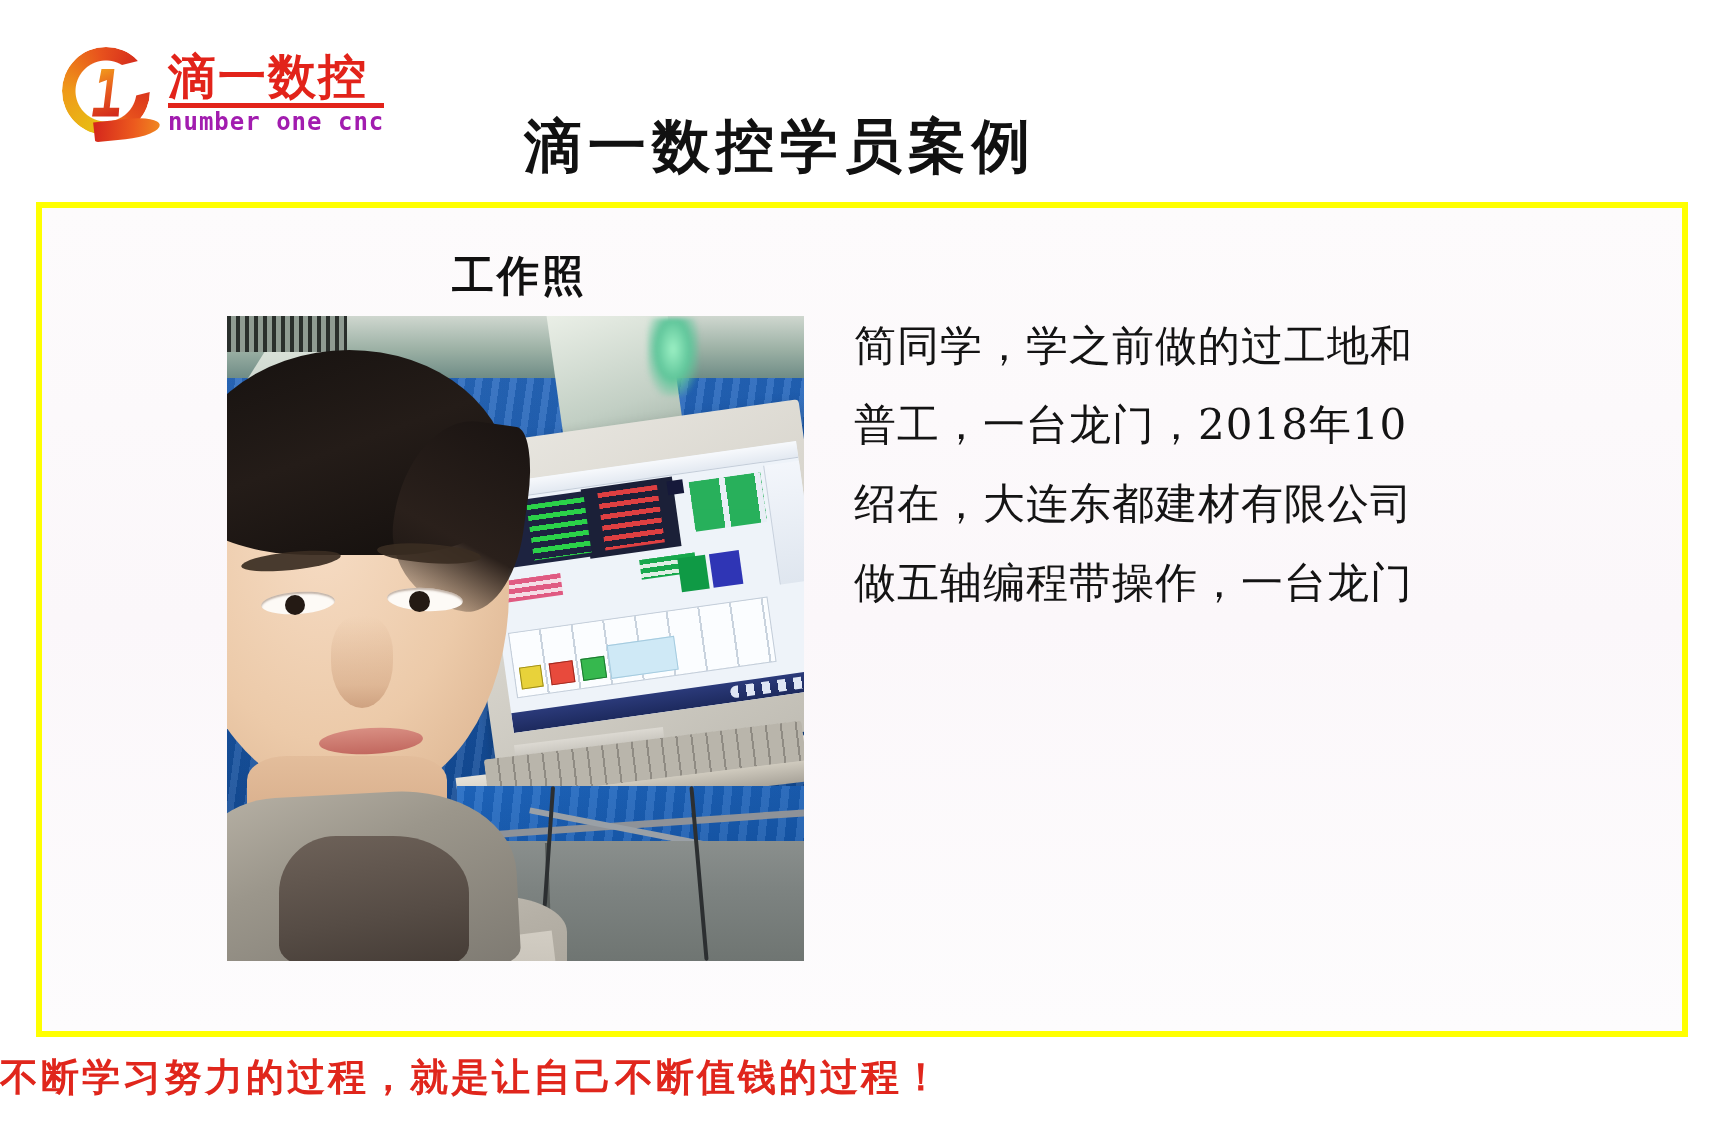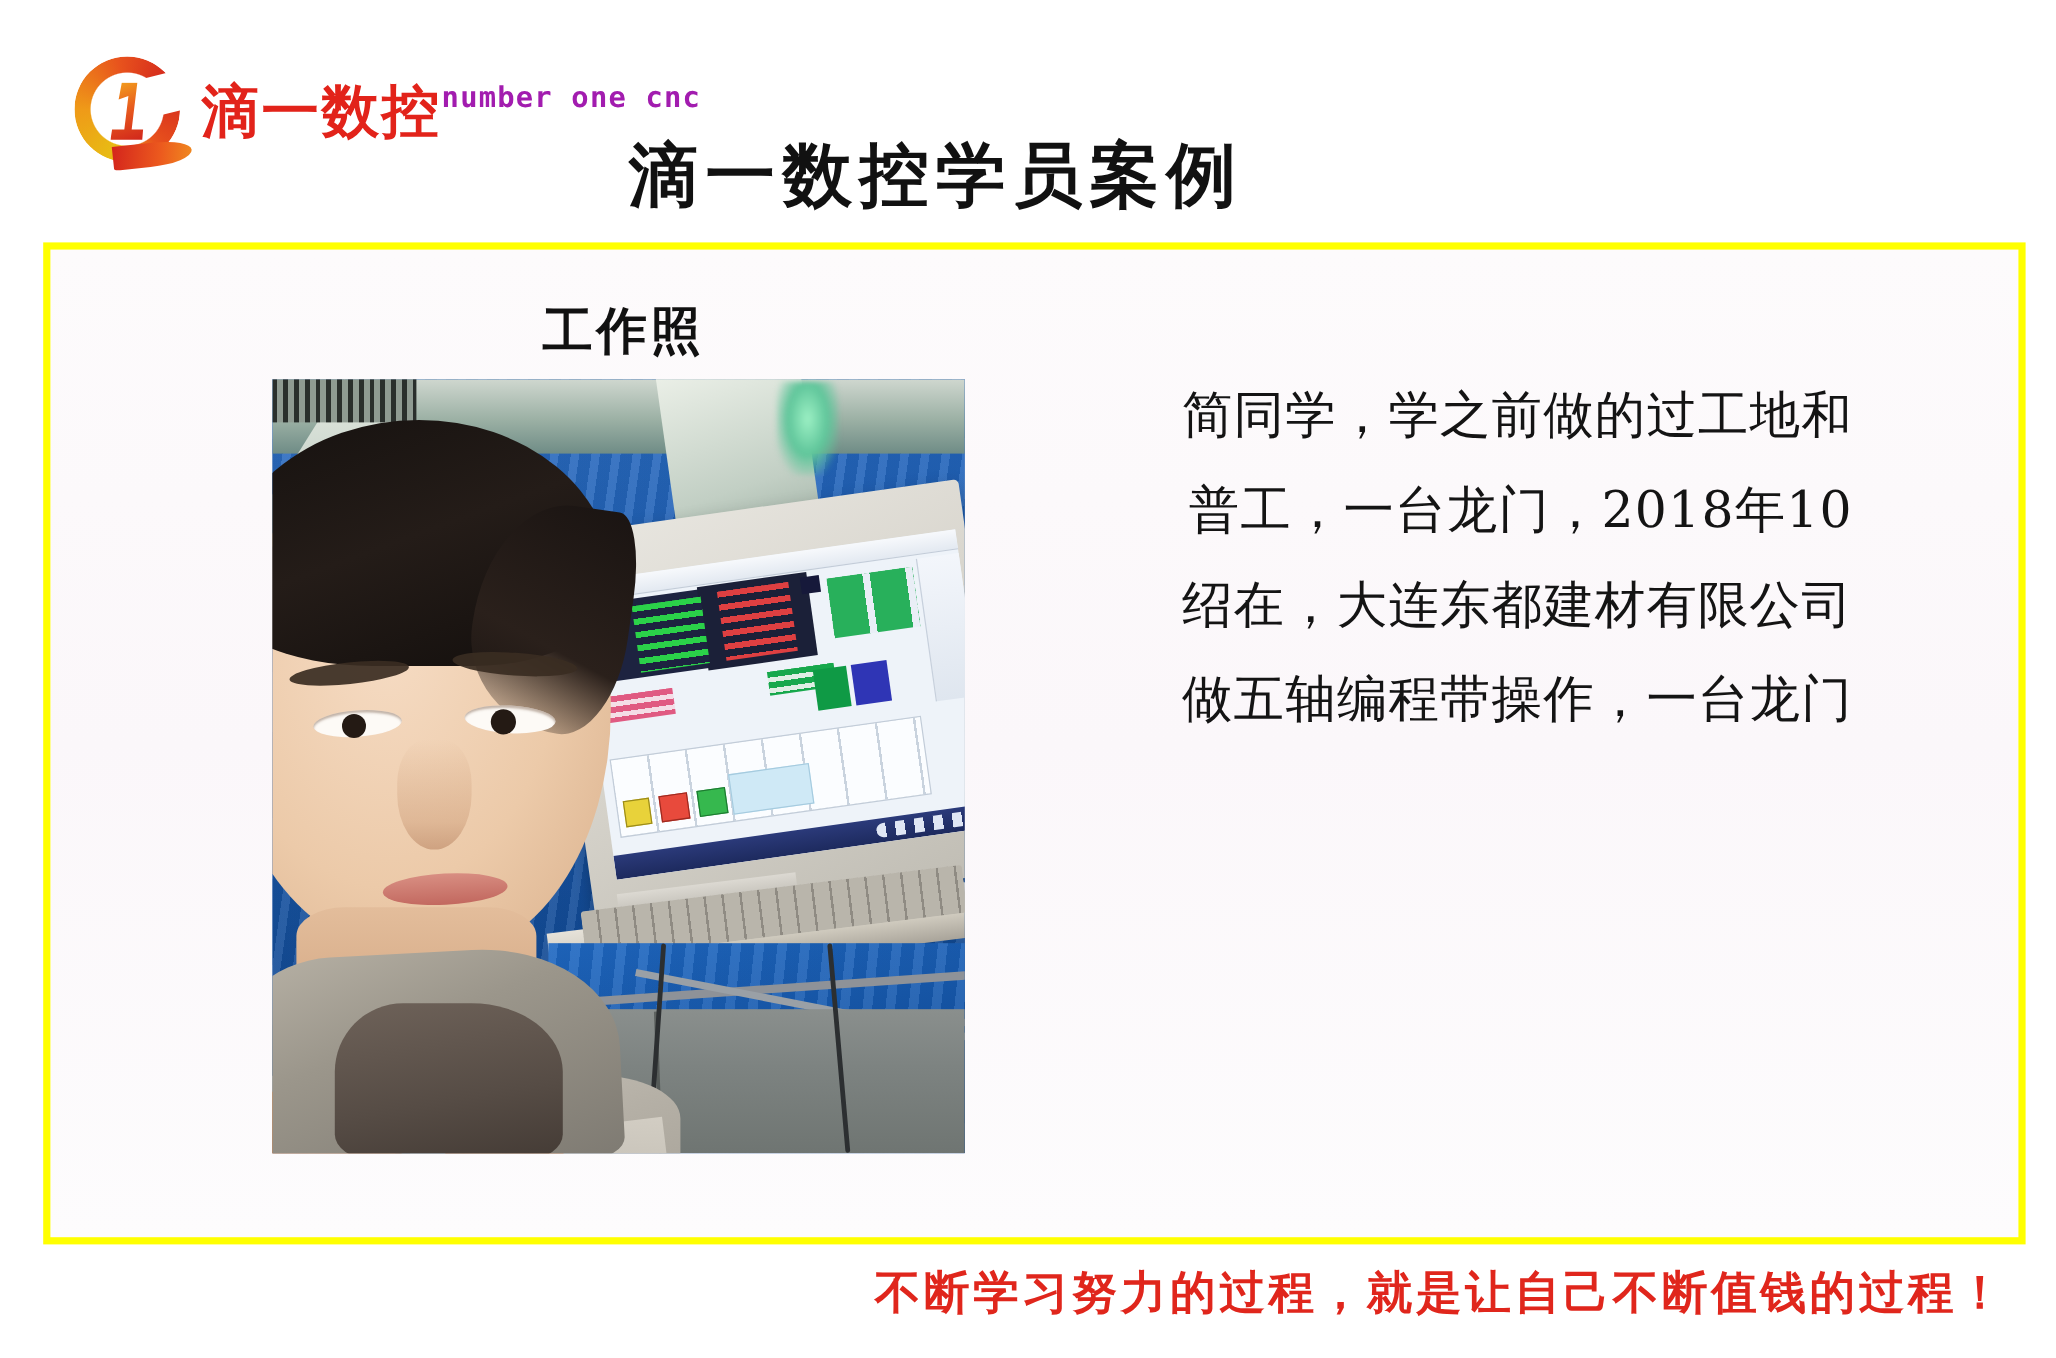--- a/index.html
+++ b/index.html
@@ -66,21 +66,21 @@
     left: 30px;
     top: 24px;
     width: 34px;
     height: 48px;
     background: linear-gradient(160deg, #f3a51c 0%, #e85c1e 45%, #cf221b 100%);
     clip-path: polygon(34% 0%, 72% 0%, 58% 82%, 86% 82%, 84% 100%, 6% 100%, 10% 82%, 40% 82%, 50% 24%, 26% 30%);
   }
   #logo-wordmark {
     margin-left: 12px;
     display: flex;
-    flex-direction: row;
+    flex-direction: column;
     justify-content: center;
   }
   #logo-cn {
     color: #e2231a;
     font-size: 48px;
     font-weight: bold;
     letter-spacing: 2px;
     line-height: 1.0;
     font-family: "DejaVu Sans", "Liberation Sans", sans-serif;
     white-space: nowrap;
@@ -433,30 +433,29 @@
     width: 690px;
   }
   #case-text .line {
     font-size: 42px;
     line-height: 79px;
     color: #141414;
     letter-spacing: 1px;
     white-space: nowrap;
     font-family: "DejaVu Serif", "Liberation Serif", serif;
     font-weight: 500;
-    text-align: right;
   }
 
   
   #footer-slogan {
     position: absolute;
     left: 0;
     top: 1052px;
     width: 1672px;
-    text-align: right;
+    text-align: left;
     font-size: 38px;
     font-weight: bold;
     color: #e0261c;
     letter-spacing: 3px;
     font-family: Liberation Mono, monospace;
     white-space: nowrap;
   }
 </style>
 </head>
 <body>

